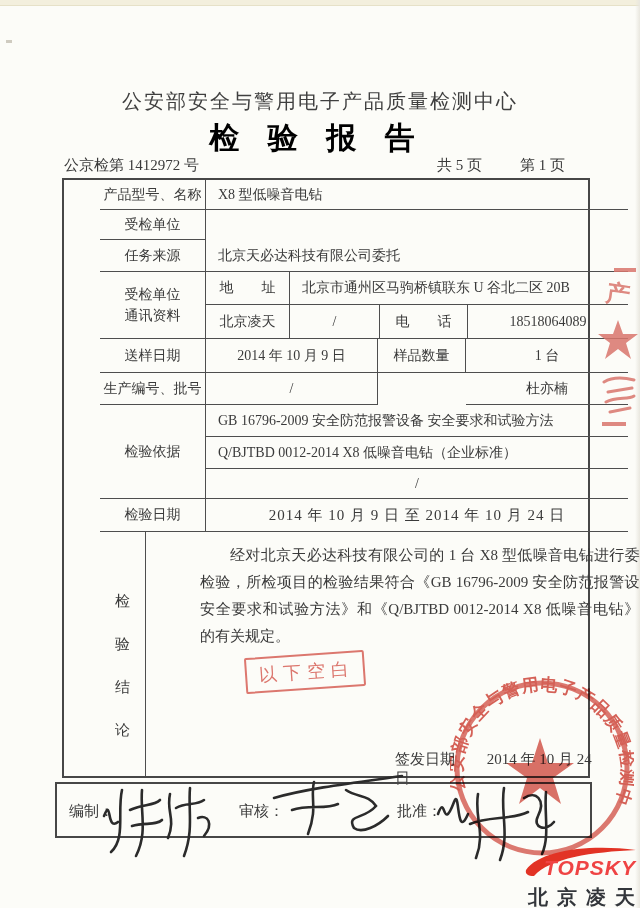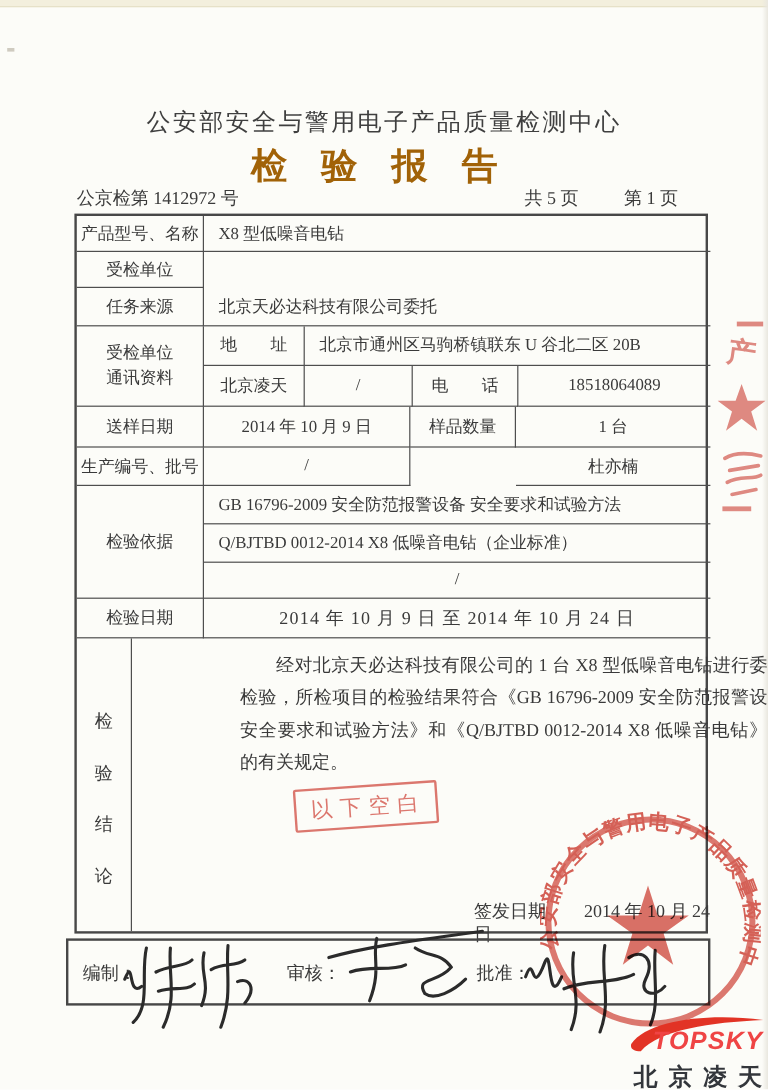--- a/index.html
+++ b/index.html
@@ -5,28 +5,28 @@
   html,body{margin:0;padding:0;}
   .page{
     position:relative;width:640px;height:908px;overflow:hidden;
     background:#fcfcf8;
     font-family:"Liberation Serif","DejaVu Serif",serif;
     color:#3a3a3a;
   }
   .top-band{position:absolute;left:0;top:0;width:640px;height:5px;background:#f3efdd;border-bottom:1px solid #e6e1c8;}
   .right-edge{position:absolute;right:0;top:0;width:5px;height:908px;background:linear-gradient(to left,#e9e7df,rgba(255,255,255,0));}
   .org-title{position:absolute;left:0;top:88px;width:640px;text-align:center;font-size:20px;letter-spacing:2px;color:#3f3f3f;}
-  .report-title{position:absolute;left:0;top:118px;width:624px;text-align:center;font-size:30px;font-weight:bold;letter-spacing:0.95em;text-indent:0.95em;color:#a16207;}
+  .report-title{position:absolute;left:0;top:118px;width:624px;text-align:center;font-size:30px;font-weight:bold;letter-spacing:0.95em;text-indent:0.95em;color:#000000;}
   .refline{position:absolute;left:62px;top:156px;width:528px;font-size:15px;}
   .refline .no{position:absolute;left:2px;top:0;}
   .refline .pg-total{position:absolute;left:375px;top:0;}
   .refline .pg-cur{position:absolute;left:458px;top:0;}
 
   .tbl{position:absolute;left:62px;top:178px;width:528px;height:600px;border:2px solid #474747;box-sizing:border-box;}
-  .cell{position:absolute;box-sizing:border-box;font-size:14px;display:flex;align-items:center;}
+  .cell{position:absolute;box-sizing:border-box;font-size:14px;display:flex;align-items:center;margin-left:36px;}
   .bb{border-bottom:1px solid #4e4e4e;}
   .br{border-right:1px solid #4e4e4e;}
   .lab{justify-content:center;text-align:center;}
   .val-left{justify-content:flex-start;padding-left:12px;}
   .val-center{justify-content:center;text-align:center;}
   .two-line{flex-direction:column;line-height:21px;}
 
   .concl-label{flex-direction:column;justify-content:flex-start;padding-top:48px;}
   .concl-label span{display:block;margin:12px 0;font-size:15px;}
   .concl-text{position:absolute;left:58px;top:10px;width:455px;font-size:15px;line-height:27px;text-indent:2em;text-align:justify;margin-left:32px;}

